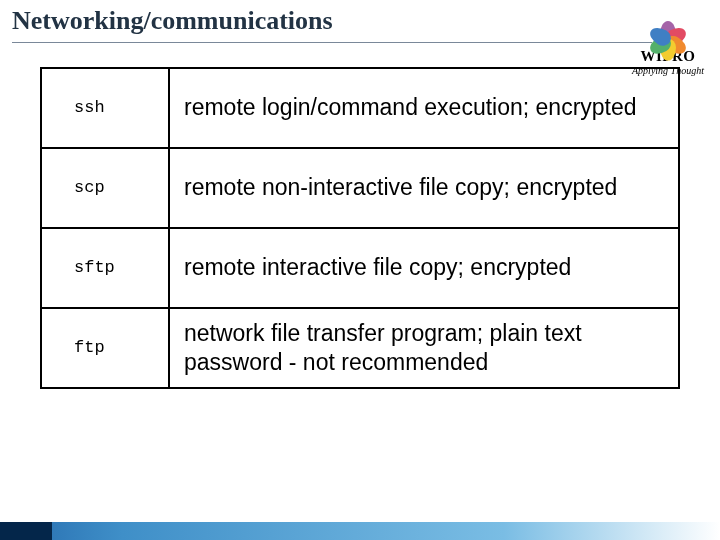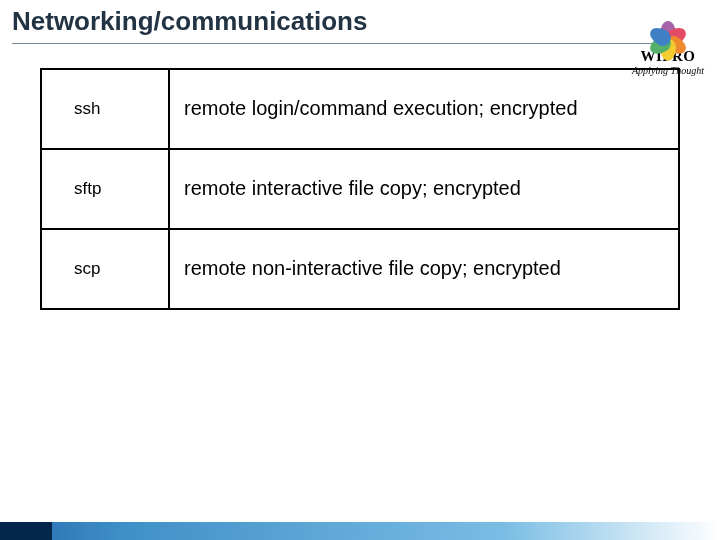--- a/index.html
+++ b/index.html
@@ -13,20 +13,21 @@
     overflow: hidden;
     position: relative;
   }
   .slide {
     width: 720px;
     height: 540px;
     position: relative;
   }
   .title-area {
     padding: 6px 12px 0 12px;
+    font-family: Liberation Serif, serif;
   }
   .title {
     font-size: 26px;
     font-weight: 700;
     color: #223344;
     letter-spacing: 0px;
   }
   .rule {
     margin-top: 6px;
     height: 0;
@@ -85,27 +86,27 @@
   }
   table {
     border-collapse: collapse;
     width: 100%;
   }
   td {
     border: 2px solid #000;
     padding: 0 14px;
     vertical-align: middle;
     height: 80px;
-    font-size: 20px;
+    font-size: 23px;
     color: #000;
     line-height: 1.28;
   }
   td.cmd {
     width: 128px;
-    font-family: Liberation Sans, sans-serif;
+    font-family: Liberation Mono, monospace;
     font-size: 17px;
     padding-left: 32px;
   }
   .bottom-stripe {
     position: absolute;
     left: 0;
     bottom: 0;
     width: 720px;
     height: 18px;
     background: linear-gradient(90deg, #0b3a6a 0%, #0b3a6a 7%, #2f79b8 7%, #3f8fc8 17%, #7abde4 70%, #ffffff 100%);
@@ -142,25 +143,29 @@
   </div>
 
   <div class="table-wrap">
     <table>
       <tbody>
           <tr>
         <td class="cmd">ssh</td>
         <td>remote login/command execution; encrypted</td>
       </tr>
       <tr>
+        <td class="cmd">scp</td>
+        <td>remote non-interactive file copy; encrypted</td>
+      </tr>
+      <tr>
         <td class="cmd">sftp</td>
         <td>remote interactive file copy; encrypted</td>
       </tr>
       <tr>
-        <td class="cmd">scp</td>
-        <td>remote non-interactive file copy; encrypted</td>
+        <td class="cmd">ftp</td>
+        <td>network file transfer program; plain text password - not recommended</td>
       </tr>
     </tbody>
       </table>
   </div>
 
   <div class="bottom-stripe"></div>
 </div>
 
 </body></html>

